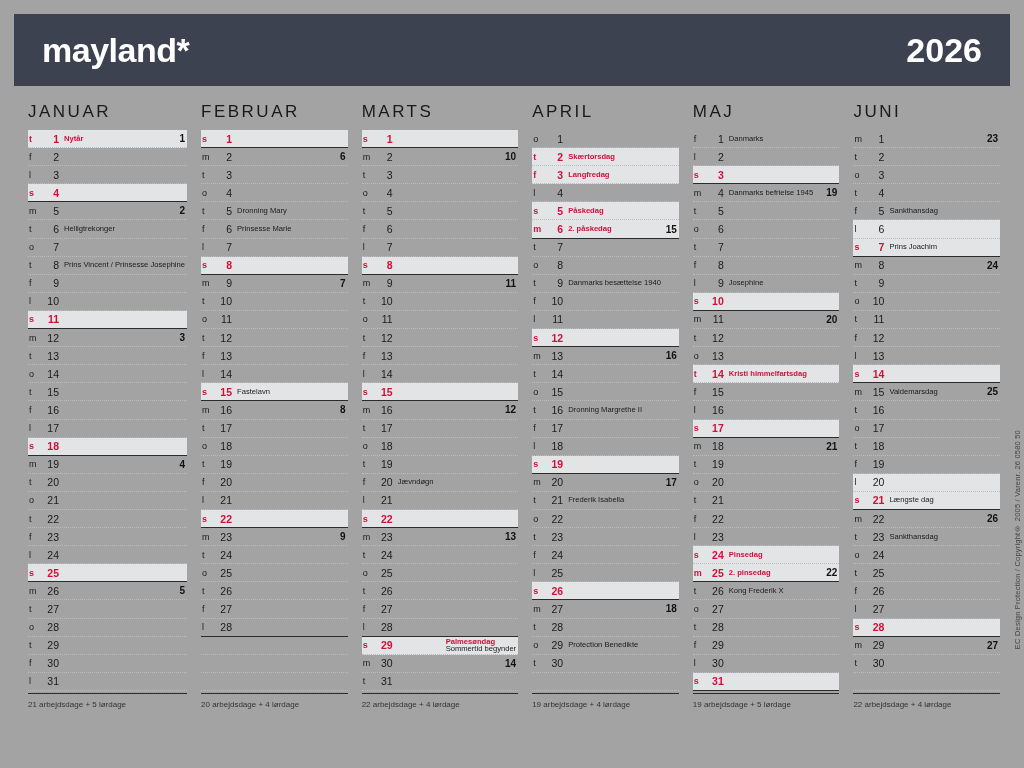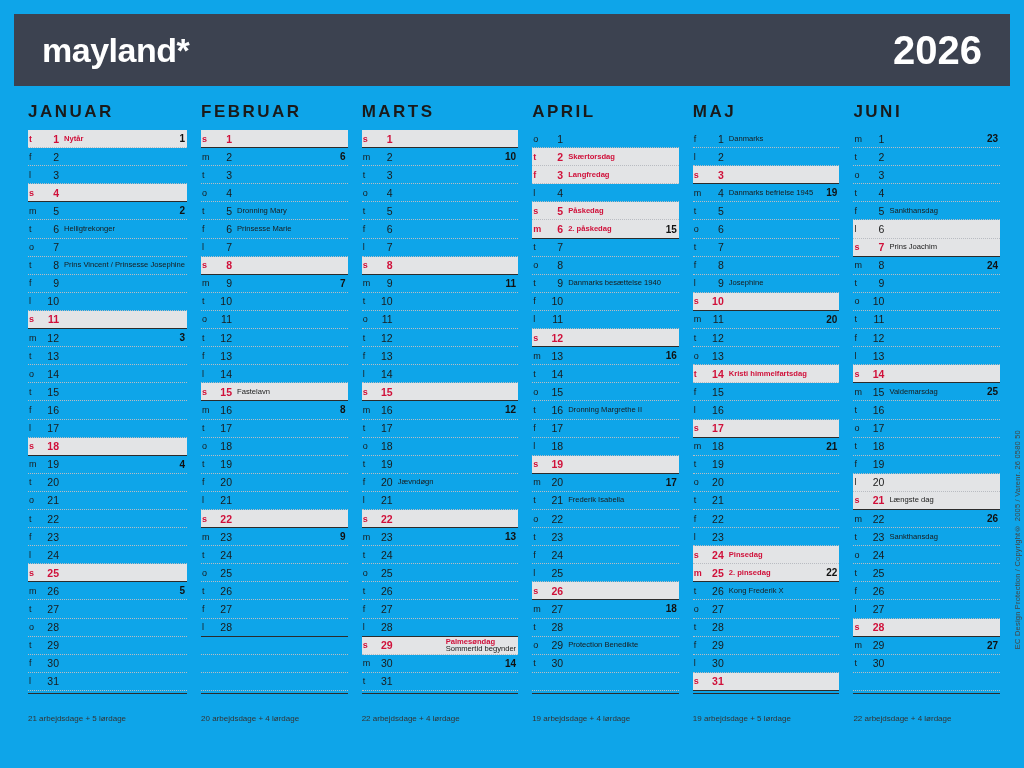--- a/index.html
+++ b/index.html
@@ -5,21 +5,21 @@
   html,body{margin:0;padding:0;}
   body{
     width:1024px;height:768px;
     background:#ffffff;
     font-family:"Liberation Sans", sans-serif;
     -webkit-font-smoothing:antialiased;
   }
   .page{
     position:relative;
     width:1024px;height:768px;
-    background:#0ea5e9;
+    background:#a3a3a3;
     box-sizing:border-box;
     padding:14px 14px 14px 14px;
   }
   
   .header{
     height:72px;
     background:#3c4250;
     display:flex;
     align-items:center;
     justify-content:space-between;
@@ -28,21 +28,21 @@
   }
   .logo{
     color:#ffffff;
     font-size:34px;
     font-weight:bold;
     letter-spacing:-0.5px;
   }
   .logo .star{color:#ffffff;font-size:34px;}
   .year{
     color:#ffffff;
-    font-size:40px;
+    font-size:34px;
     font-weight:bold;
     letter-spacing:0px;
   }
   
   .body{
     display:flex;
     padding:10px 10px 0 14px;
     box-sizing:border-box;
     height:calc(768px - 28px - 72px);
   }
@@ -51,21 +51,21 @@
     padding-right:14px;
     box-sizing:border-box;
     position:relative;
   }
   .month:last-of-type{padding-right:0;}
   .month-title{
     font-size:17px;
     letter-spacing:2.5px;
     color:#1a1a1a;
     margin:6px 0 8px 0;
-    font-weight:bold;
+    font-weight:normal;
   }
   .days{
     display:flex;
     flex-direction:column;
   }
   .day{
     position:relative;
     height:18.1px;
     display:flex;
     align-items:center;
@@ -103,21 +103,21 @@
     flex:0 0 auto;
     font-size:10px;
     font-weight:bold;
     padding-right:2px;
     color:#111;
   }
   .red .dow,.red .dnum{color:#d0103a;font-weight:bold;}
   .footer-note{
     font-size:8px;
     color:#333;
-    padding-top:20px;
+    padding-top:6px;
     border-top:1px solid #2b2b2b;
     margin-top:2px;
     white-space:nowrap;
   }
   .sidetext{
     position:absolute;
     right:2px;
     top:430px;
     font-size:7.5px;
     color:#444;

